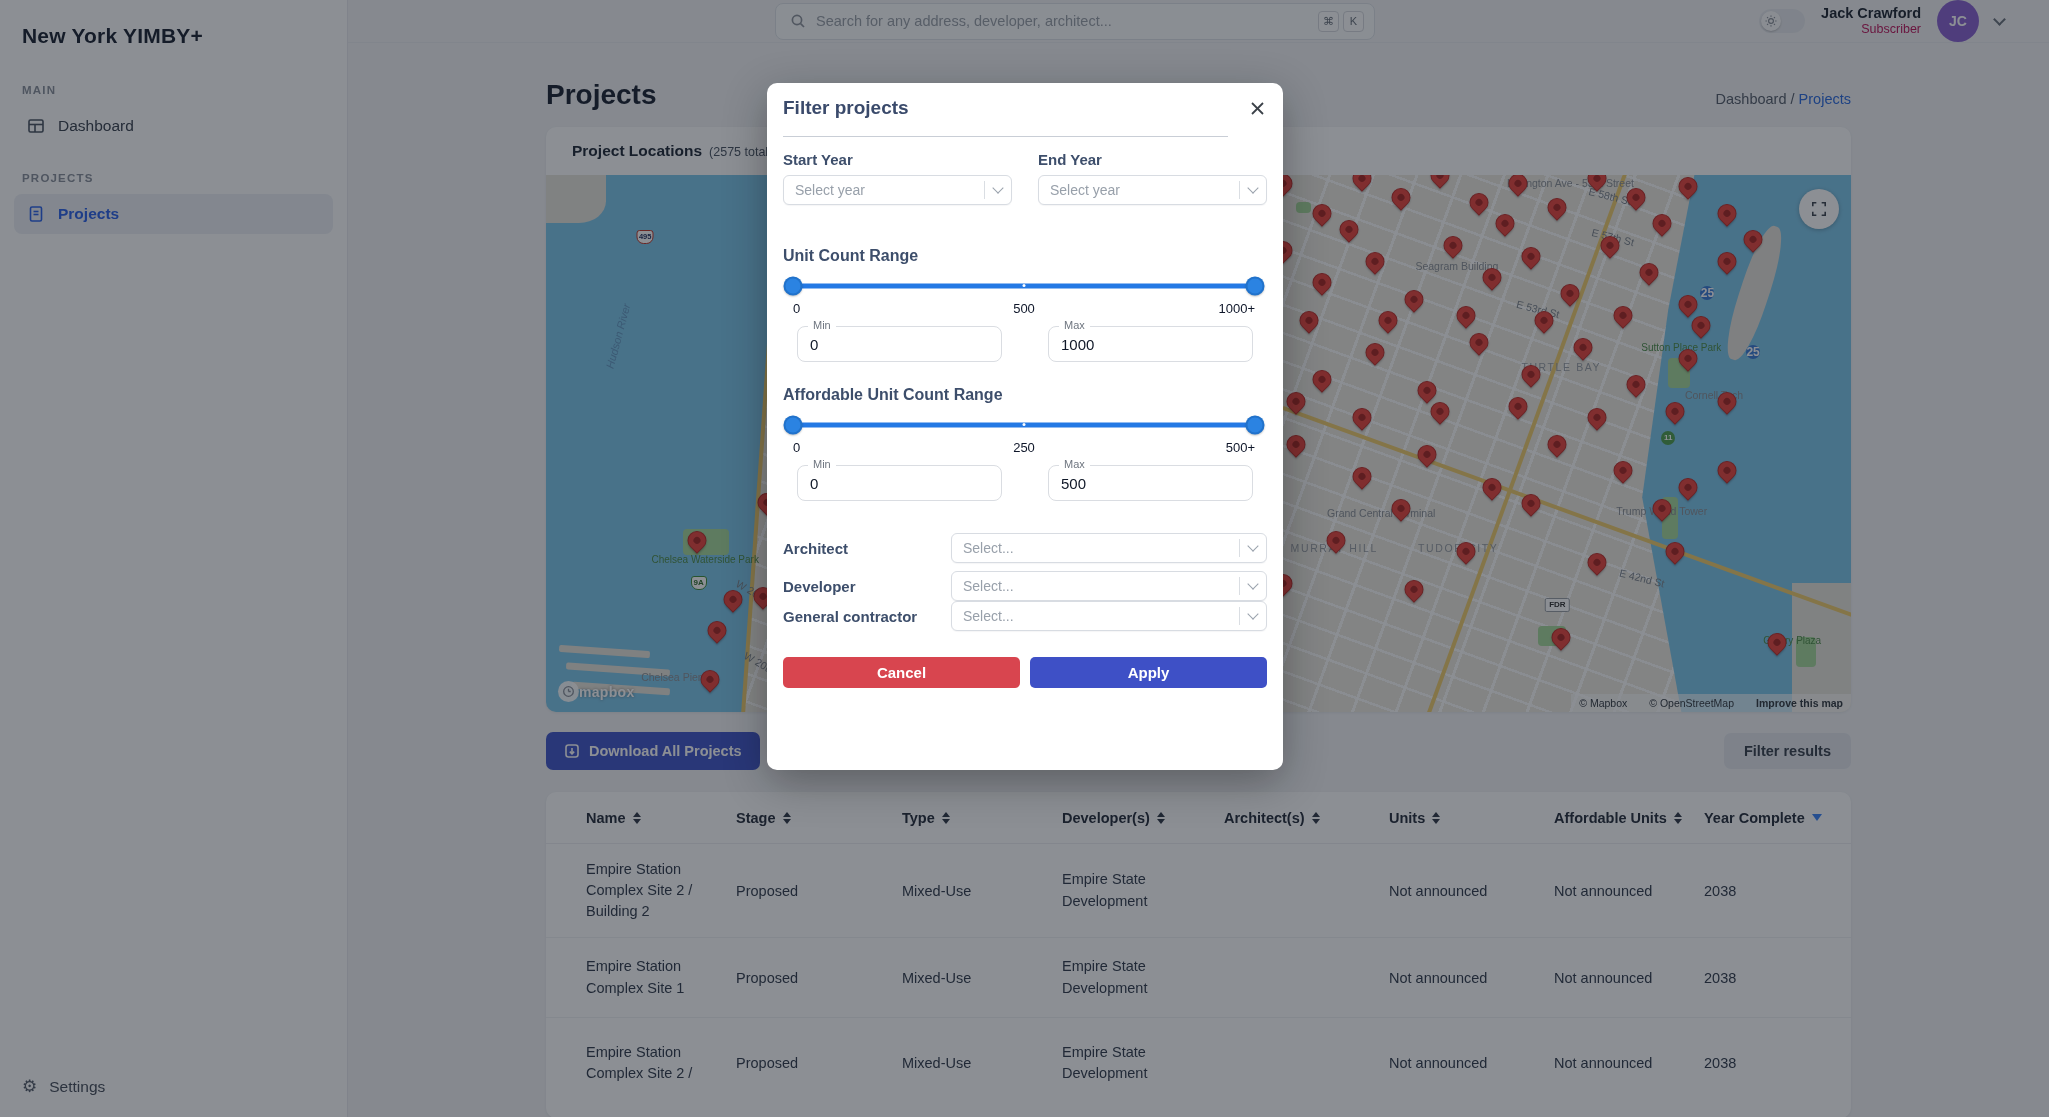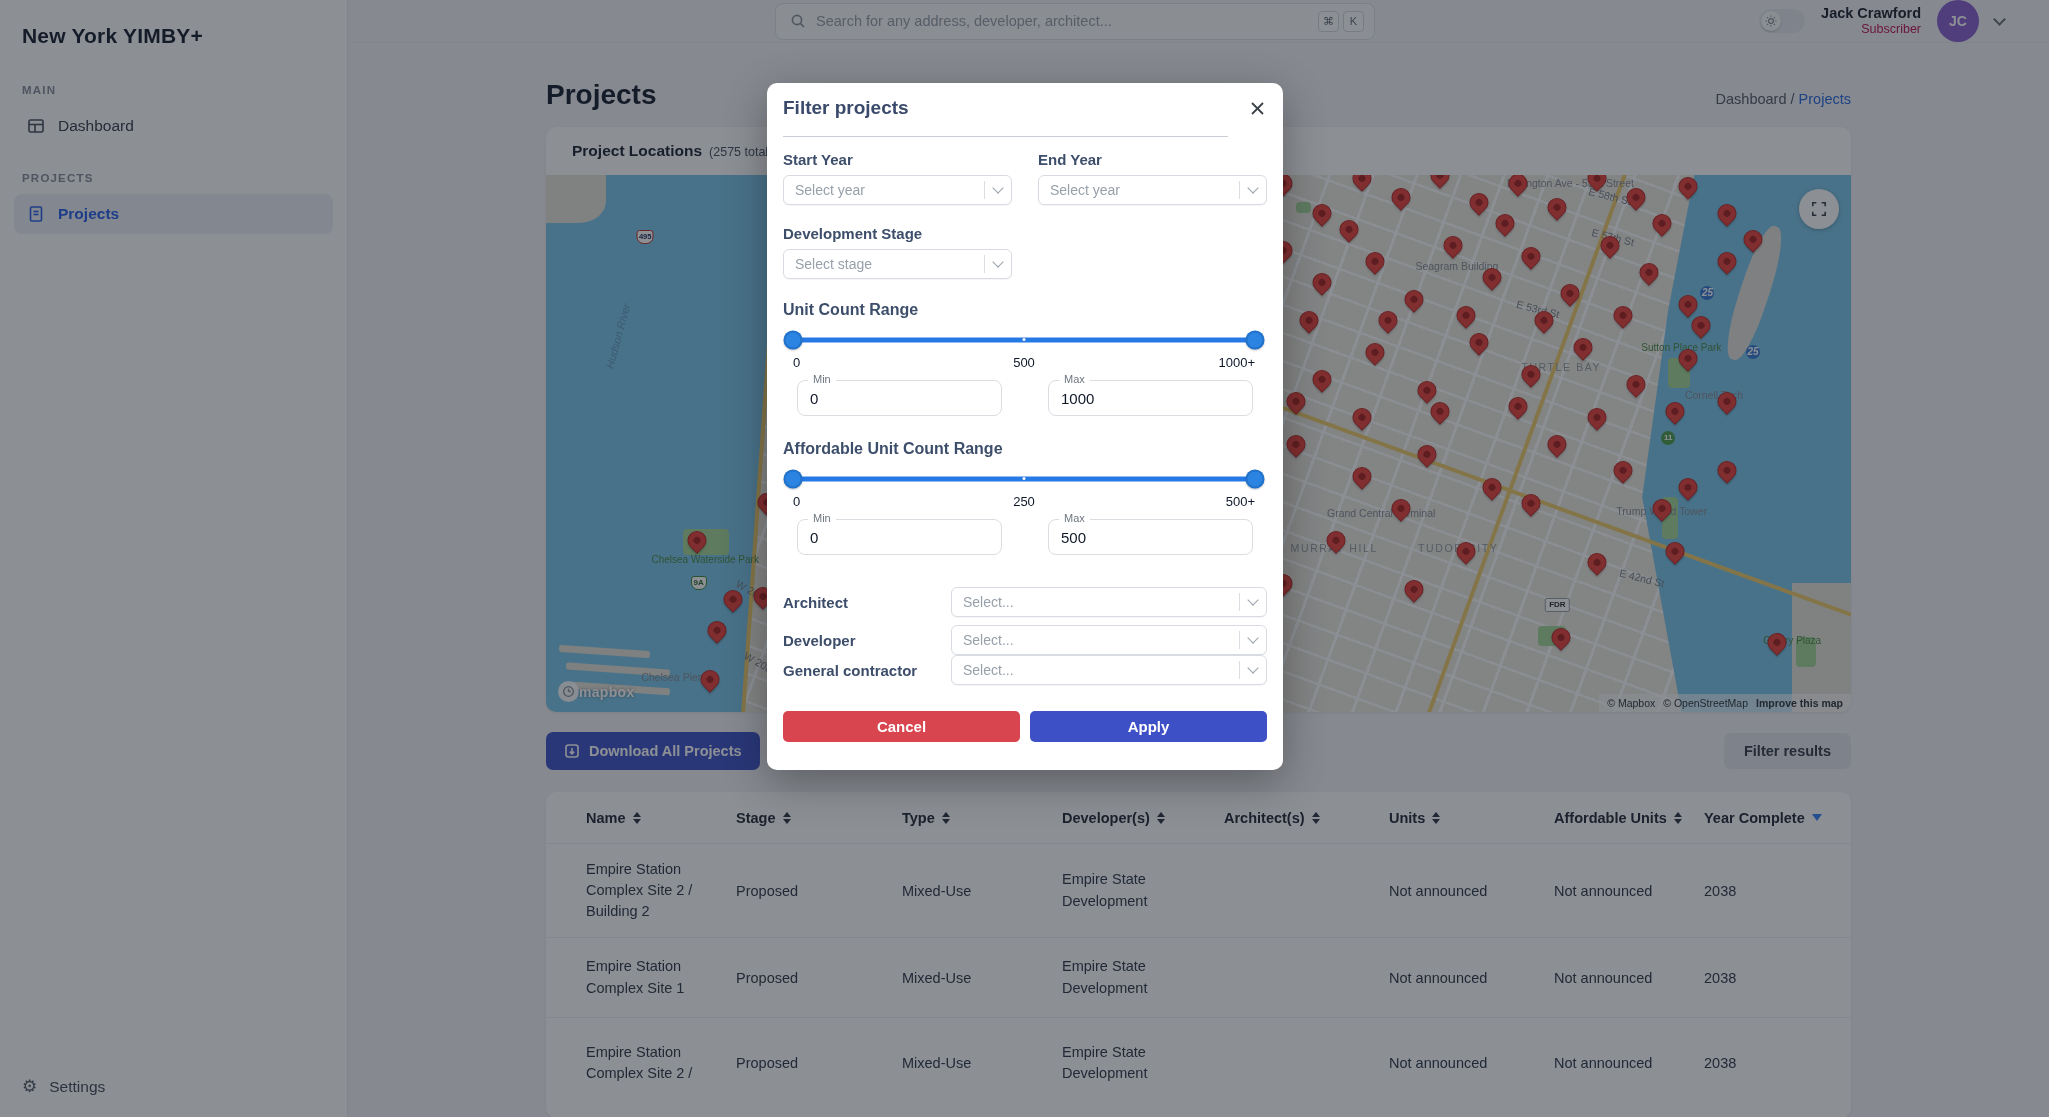--- a/index.html
+++ b/index.html
@@ -63,32 +63,32 @@
   .park { position:absolute; background:#a7d89b; border-radius:4px; z-index:2; }
   .pier { position:absolute; background:#e7e4da; height:7px; border-radius:2px; transform:rotate(4deg); z-index:2; }
   .yellow-road { position:absolute; background:#f0cd6e; z-index:2; }
   .mlabel { position:absolute; transform:translate(-50%,-50%); font-size:11px; color:#848a91; white-space:nowrap; z-index:3; }
   .mlabel.water-l { color:#659ac2; font-style:italic; }
   .mlabel.park-l { color:#4f8d4a; font-size:10px; }
   .mlabel.area-l { letter-spacing:1.6px; font-size:10.5px; color:#989da3; }
   .mlabel.street-l { font-size:10.5px; color:#7e858d; }
   .mlabel.poi-l { font-size:10.5px; color:#8b9096; }
   .badge { position:absolute; z-index:4; transform:translate(-50%,-50%); display:flex; align-items:center; justify-content:center; font-weight:700; line-height:1; }
-  .circle-blue  { width:14px; height:14px; border-radius:50%; background:#3a7bd5; color:#fff; font-size:10px;font-style:italic; }
+  .circle-blue  { width:14px; height:14px; border-radius:50%; background:#3a7bd5; color:#fff; font-size:12px; }
   .circle-green { width:14px; height:14px; border-radius:50%; background:#4f9d4f; color:#fff; font-size:8px; }
   .shield-red   { width:17px; height:14px; background:#fff; border:1px solid #c0392b; border-radius:3px 3px 7px 7px; color:#1f2d5c; font-size:7.5px; }
   .shield-green { width:16px; height:14px; background:#fff; border:1px solid #3f8f3f; border-radius:3px 3px 7px 7px; color:#2e6b2e; font-size:8px; }
   .rect-white   { padding:2px 3px; background:#fff; border:1px solid #9aa0a6; border-radius:2px; color:#333; font-size:8px; }
   .pin { position:absolute; width:19px; height:19px; background:#e8463f; border:1px solid #bf2f2a; border-radius:50% 50% 50% 0; transform:translate(-50%,-90%) rotate(-45deg); box-shadow:-1px 1px 2px rgba(0,0,0,.25); z-index:5; cursor:pointer; }
   .pin::after { content:""; position:absolute; inset:5px; background:#a82723; border-radius:50%; }
   .fsbtn { position:absolute; top:14px; right:12px; width:40px; height:40px; border-radius:50%; background:#fff; box-shadow:0 1px 4px rgba(0,0,0,.25); display:flex; align-items:center; justify-content:center; z-index:6; cursor:pointer; }
   .mb-logo { position:absolute; left:12px; bottom:10px; display:flex; align-items:center; gap:0; z-index:6; }
   .mb-circle { width:21px; height:21px; border-radius:50%; background:rgba(255,255,255,.92); display:flex; align-items:center; justify-content:center; }
   .mb-word { font-size:14px; font-weight:700; color:#fff; text-shadow:0 0 3px rgba(60,60,60,.6); letter-spacing:.3px; }
-  .attrib { position:absolute; right:0; bottom:0; background:rgba(255,255,255,.62); font-size:10.5px; color:#333a41; padding:3px 8px; z-index:6; display:flex; gap:8px; align-items:center; }
+  .attrib { position:absolute; right:0; bottom:0; background:rgba(255,255,255,.62); font-size:10.5px; color:#333a41; padding:3px 8px; z-index:6; display:flex; gap:22px; align-items:center; }
   .attrib .improve { font-weight:700; }
 
   
   .actions-row { margin-top:20px; display:flex; justify-content:space-between; align-items:center; }
   .btn-download { display:flex; align-items:center; gap:9px; background:#4257c9; color:#fff; font-size:14.5px; font-weight:600; height:38px; padding:0 18px; border-radius:7px; border:none; cursor:pointer; font-family:inherit; }
   .btn-filter { background:#e4e7ec; color:#39414e; font-size:14.5px; font-weight:600; height:36px; padding:0 20px; border-radius:7px; border:none; cursor:pointer; font-family:inherit; }
 
   
   .table-card { margin-top:22px; overflow:hidden; padding-bottom:10px; }
   .trow { display:grid; grid-template-columns:150px 166px 160px 162px 165px 165px 150px 1fr; padding-left:40px; padding-right:20px; align-items:center; }
@@ -512,28 +512,20 @@
         <div class="f-label">End Year</div>
         <div class="sel">
           <span class="ph">Select year</span>
           <span class="vdiv"></span>
             <span class="chev"></span>
         </div>
       </div>
     </div>
 
     <div class="f-grid" style="margin-top:20px">
-      <div>
-        <div class="f-label">Development Stage</div>
-        <div class="sel">
-          <span class="ph">Select stage</span>
-          <span class="vdiv"></span>
-            <span class="chev"></span>
-        </div>
-      </div>
     </div>
 
     <div class="range-label">Unit Count Range</div>
     <div class="slider">
       <div class="track">
           <div class="middot"></div>
         </div>
       <div class="handle h-left"></div>
       <div class="handle h-right"></div>
     </div>

